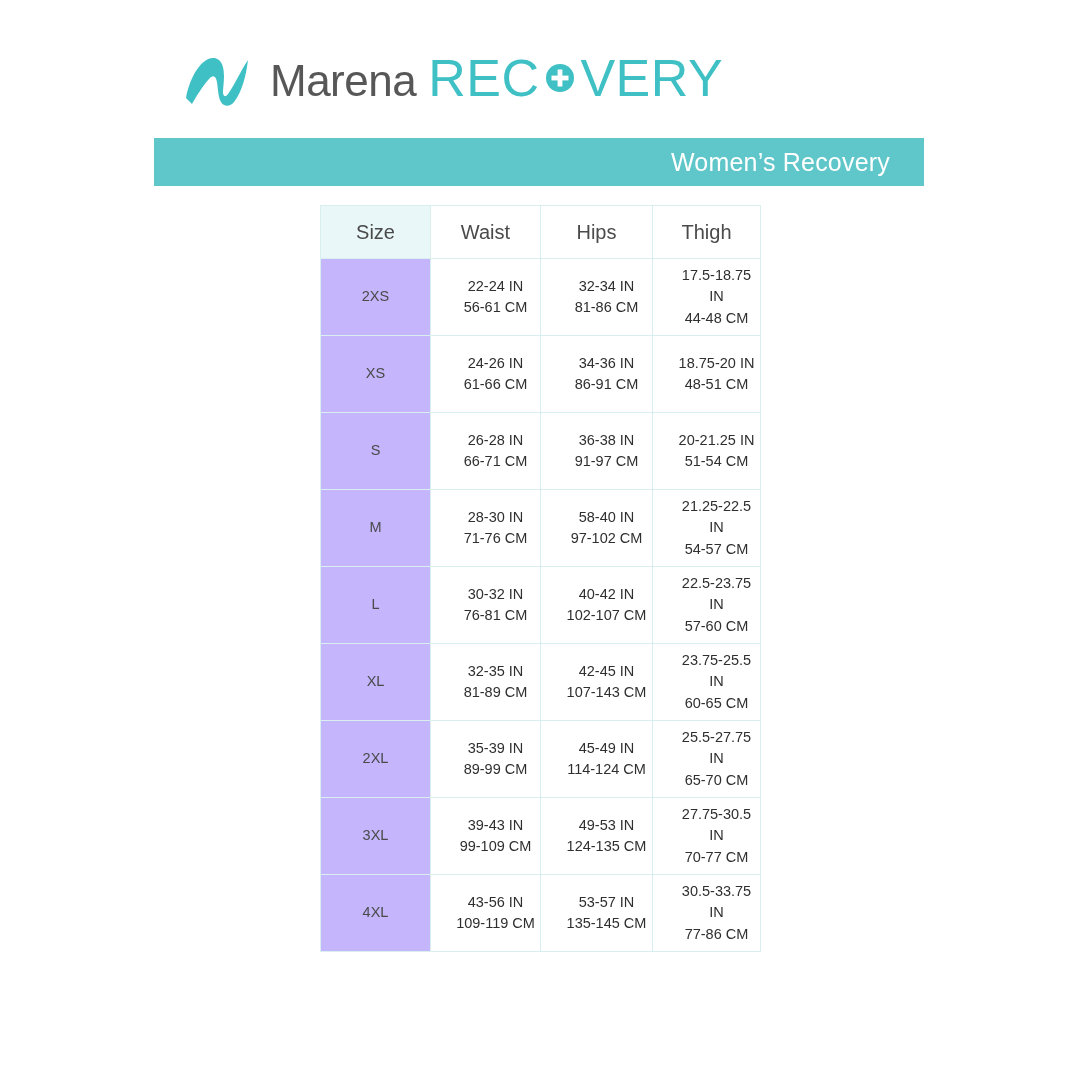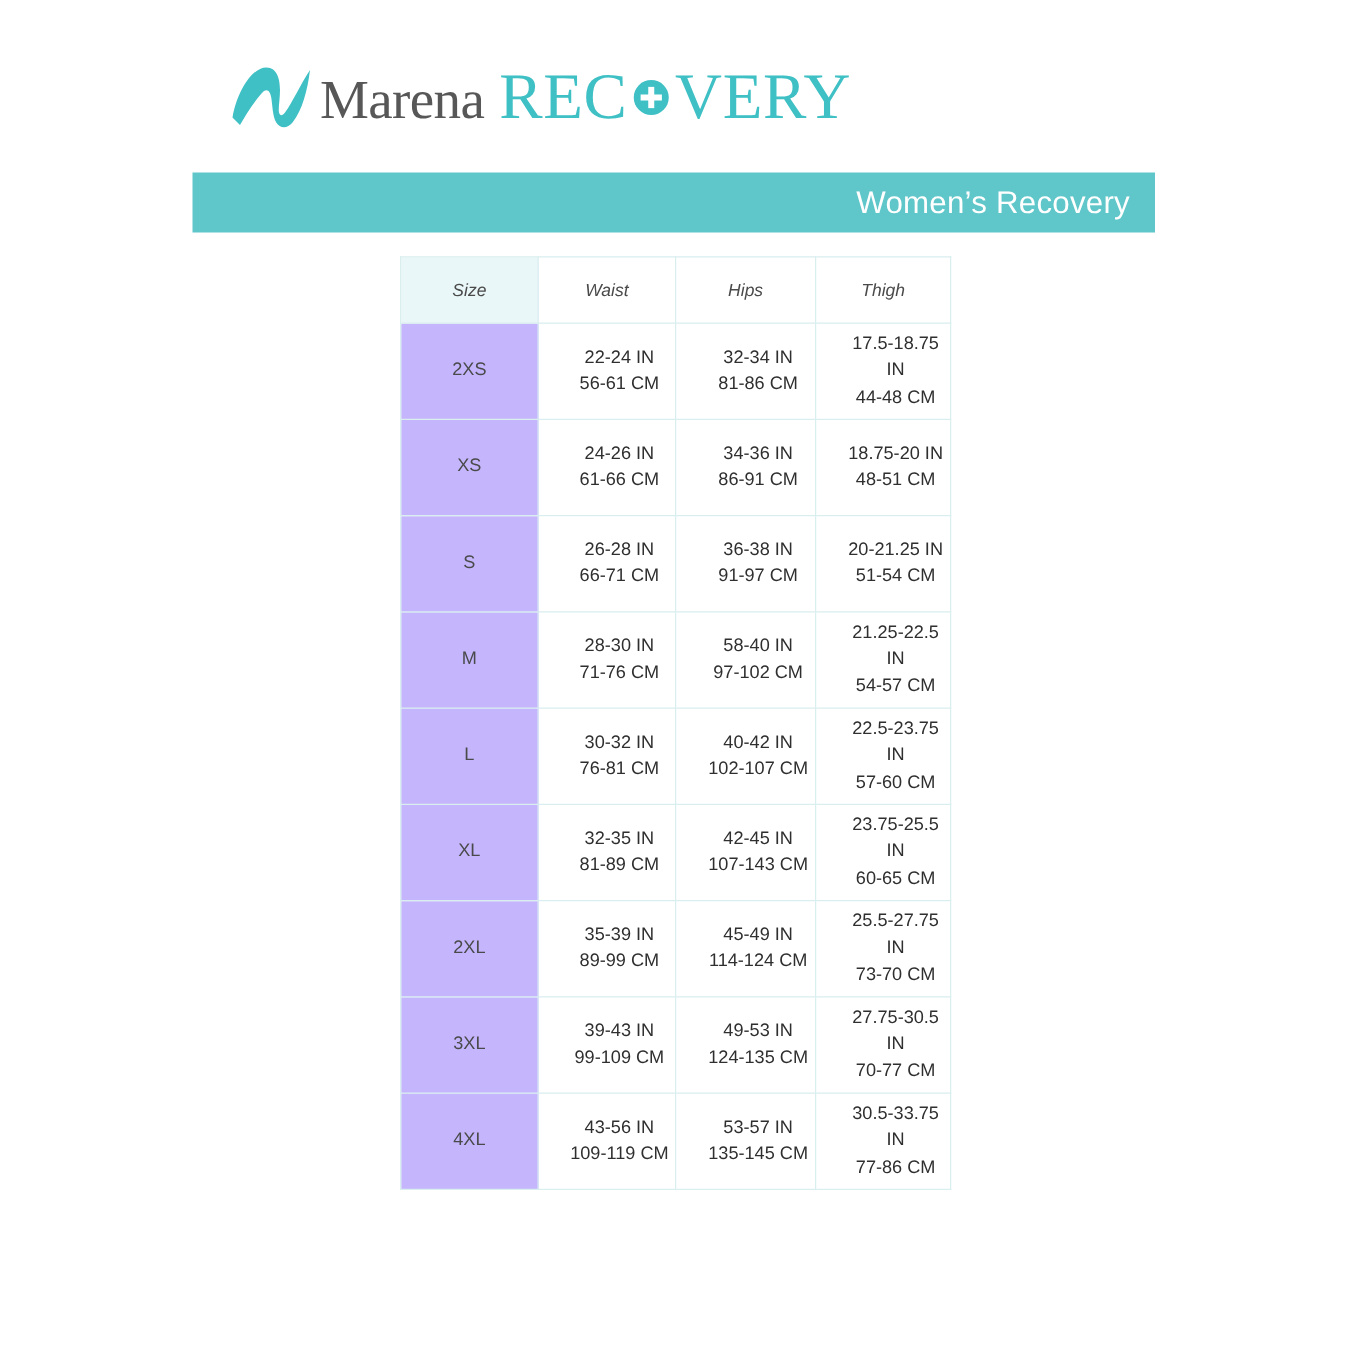--- a/index.html
+++ b/index.html
@@ -20,22 +20,22 @@
     height: 1080px;
     box-sizing: border-box;
   }
 
   
   .logo-row {
     position: absolute;
     left: 182px;
     top: 48px;
     display: flex;
-    align-items: flex-start;
-    font-family: Liberation Serif, serif;
+    align-items: flex-end;
+    gap: 14px;
   }
   .logo-mark {
     width: 74px;
     height: 56px;
     display: block;
   }
   .logo-text {
     display: flex;
     align-items: baseline;
     gap: 12px;
@@ -73,21 +73,21 @@
     position: absolute;
     left: 154px;
     top: 138px;
     width: 770px;
     height: 48px;
     background: #5fc6c9;
     display: flex;
     align-items: center;
     justify-content: flex-end;
     box-sizing: border-box;
-    padding-right: 20px;
+    padding-right: 34px;
   }
   .title-bar-text {
     color: #ffffff;
     font-size: 25px;
     letter-spacing: 0.2px;
   }
 
   
   .size-table {
     position: absolute;
@@ -99,24 +99,23 @@
   }
   .size-table td, .size-table th {
     border: 1px solid #d9eeef;
     text-align: center;
     vertical-align: middle;
     font-weight: normal;
     padding: 0;
   }
   .size-table thead th {
     height: 52px;
-    font-size: 14px;
+    font-size: 20px;
     color: #4a4a4a;
     background: #ffffff;
-    font-style: italic;
   }
   .size-table thead th.col-size {
     background: #eaf7f8;
   }
   .size-table tbody td {
     height: 76px;
     font-size: 14.5px;
     color: #2f2f2f;
     line-height: 1.45;
   }
@@ -271,21 +270,21 @@
         <td>
           <span class="cell-line">35-39 IN</span>
           <span class="cell-line">89-99 CM</span>
         </td>
         <td>
           <span class="cell-line">45-49 IN</span>
           <span class="cell-line">114-124 CM</span>
         </td>
         <td>
           <span class="cell-line">25.5-27.75 IN</span>
-          <span class="cell-line">73-70 CM</span>
+          <span class="cell-line">65-70 CM</span>
         </td>
       </tr>
       <tr>
         <td class="size-cell">3XL</td>
         <td>
           <span class="cell-line">39-43 IN</span>
           <span class="cell-line">99-109 CM</span>
         </td>
         <td>
           <span class="cell-line">49-53 IN</span>

